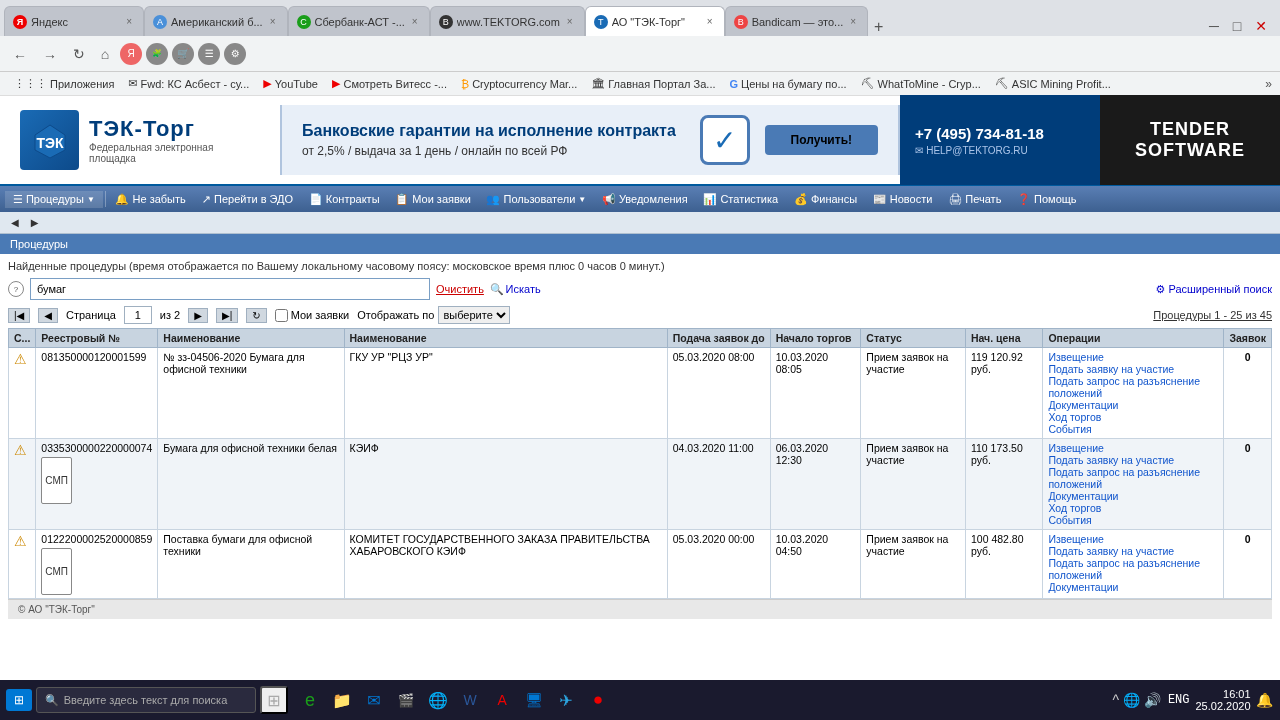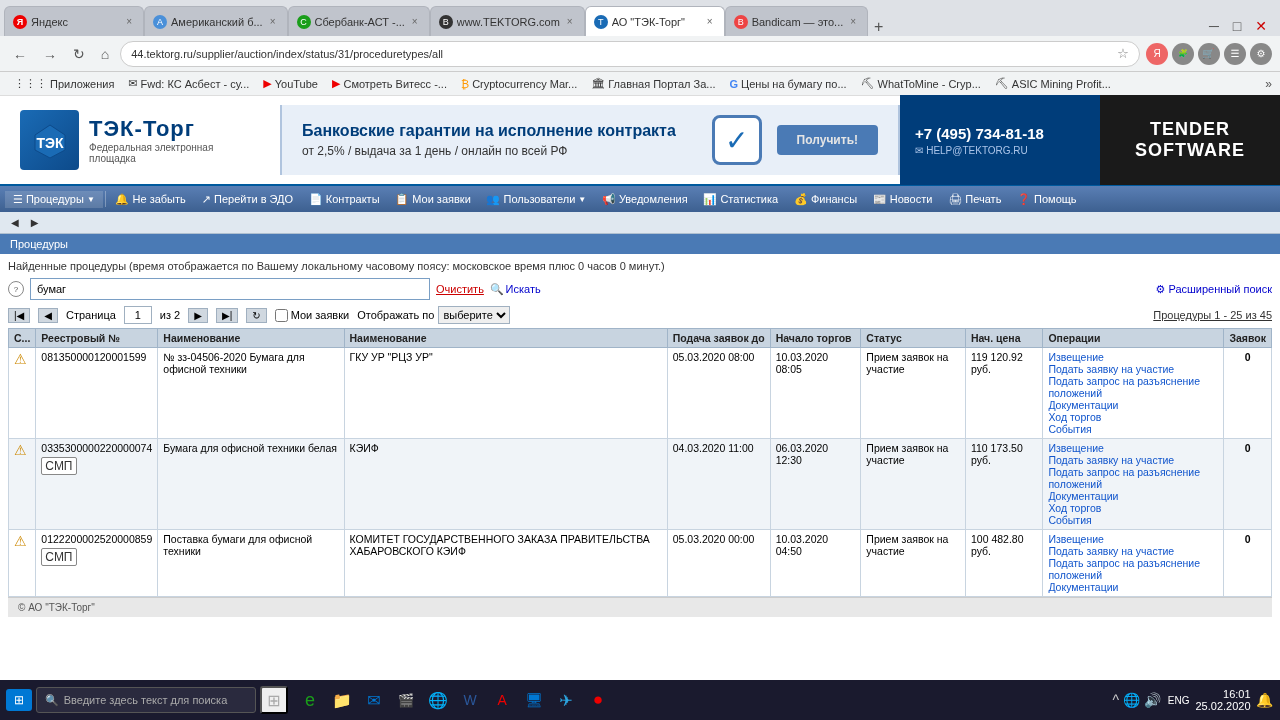--- a/index.html
+++ b/index.html
@@ -37,21 +37,21 @@
     .logo-icon { width: 60px; height: 60px; background: linear-gradient(135deg, #1a6bb5, #0d4a8a); border-radius: 4px; display: flex; align-items: center; justify-content: center; margin-right: 10px; }
     .logo-icon svg { width: 40px; height: 40px; }
     .logo-text { display: flex; flex-direction: column; }
     .logo-main { font-size: 22px; font-weight: bold; color: #003d7a; letter-spacing: 1px; }
     .logo-sub { font-size: 10px; color: #555; }
 
     .banner-area { flex: 1; background: #e8eff8; display: flex; align-items: center; padding: 10px 20px; gap: 15px; border-left: 2px solid #b0c4de; border-right: 2px solid #b0c4de; }
     .banner-text { flex: 1; }
     .banner-title { font-size: 16px; font-weight: bold; color: #003d7a; }
     .banner-sub { font-size: 12px; color: #333; margin-top: 4px; }
-    .banner-btn { background: #4a7ab5; color: #e5e5e5; border: none; padding: 8px 20px; border-radius: 4px; font-size: 12px; font-weight: bold; cursor: pointer; }
+    .banner-btn { background: #4a7ab5; color: #000000; border: none; padding: 8px 26px; border-radius: 4px; font-size: 12px; font-weight: bold; cursor: pointer; }
 
     .contacts-area { width: 200px; padding: 0 15px; background: #003d7a; height: 90px; display: flex; flex-direction: column; justify-content: center; color: white; }
     .contact-phone { font-size: 15px; font-weight: bold; }
     .contact-email { font-size: 10px; color: #aac4e8; margin-top: 3px; }
 
     .tender-logo { width: 180px; background: #1a1a1a; height: 90px; display: flex; align-items: center; justify-content: center; flex-direction: column; color: white; }
     .tender-text { font-size: 18px; font-weight: bold; letter-spacing: 1px; }
 
     
     .main-nav { background: linear-gradient(to bottom, #5a7fb5, #3d6090); height: 26px; display: flex; align-items: center; padding: 0 5px; }
@@ -86,21 +86,21 @@
     .total-info { margin-left: auto; font-size: 11px; color: #333; text-decoration: underline; }
 
     
     .procedures-table { width: 100%; border-collapse: collapse; font-size: 10.5px; }
     .procedures-table th { background: #c8d4e0; border: 1px solid #a0b4c8; padding: 3px 5px; text-align: left; font-size: 10.5px; color: #222; font-weight: bold; white-space: nowrap; }
     .procedures-table td { border: 1px solid #c8d4e0; padding: 3px 5px; vertical-align: top; font-size: 10.5px; }
     .procedures-table tr:nth-child(even) td { background: #f0f4f8; }
     .procedures-table tr:nth-child(odd) td { background: #fff; }
 
     .status-link { color: #00c; text-decoration: underline; cursor: pointer; display: block; }
-    .smp-badge { display: inline-block; background: #fff; border: 1px solid #888; color: #333; font-size: 12px; padding: 1px 3px; border-radius: 2px; margin-top: 3px; }
+    .smp-badge { display: inline-block; background: #fff; border: 1px solid #888; color: #333; font-size: 10px; padding: 17px 3px; border-radius: 2px; margin-top: 3px; }
 
     .ops-col { min-width: 110px; }
     .zayvok-num { text-align: center; font-weight: bold; }
 
     
     .page-footer { background: #e8e8e8; border-top: 1px solid #ccc; padding: 4px 10px; font-size: 10px; color: #555; }
 
     
     .taskbar { position: fixed; bottom: 0; left: 0; right: 0; height: 40px; background: #1a1a2e; display: flex; align-items: center; padding: 0 6px; gap: 4px; z-index: 100; }
     .start-btn { background: #0078d4; color: white; border: none; border-radius: 3px; padding: 4px 8px; font-size: 12px; cursor: pointer; }
@@ -161,24 +161,20 @@
       <button class="nav-btn">□</button>
       <button class="nav-btn" style="color:#c00;">✕</button>
     </div>
   </div>
 
   <div class="address-bar-row">
     <button class="nav-btn">←</button>
     <button class="nav-btn">→</button>
     <button class="nav-btn">↻</button>
     <button class="nav-btn">⌂</button>
-    <div class="address-box">
-      <span class="address-text">44.tektorg.ru/supplier/auction/index/status/31/proceduretypes/all</span>
-      <button class="star-btn">☆</button>
-    </div>
     <div class="right-icons">
       <div class="right-icon" style="background:#e66;">Я</div>
       <div class="right-icon" style="background:#888;font-size:8px;">🧩</div>
       <div class="right-icon" style="background:#888;">🛒</div>
       <div class="right-icon" style="background:#888;">☰</div>
       <div class="right-icon" style="background:#888;font-size:10px;">⚙</div>
     </div>
   </div>
 
   <div class="bookmarks-bar">
@@ -523,20 +519,20 @@
     <div class="taskbar-app" style="color:#0078d4;font-size:14px;">🖥</div>
     <div class="taskbar-app" style="color:#2ca5e0;font-size:16px;">✈</div>
     <div class="taskbar-app" style="color:#e00;font-size:16px;">⏺</div>
   </div>
   <div class="taskbar-right">
     <div class="taskbar-icons">
       <span class="taskbar-icon">^</span>
       <span class="taskbar-icon">🌐</span>
       <span class="taskbar-icon">🔊</span>
     </div>
-    <span style="color:white;font-size:10px;">ENG</span>
+    <span style="color:white;font-size:12px;font-family:Liberation Mono, monospace;">ENG</span>
     <div class="taskbar-time">
       <div style="color:white;font-size:11px;">16:01</div>
       <div style="color:white;font-size:11px;">25.02.2020</div>
     </div>
     <span style="color:#ccc;font-size:14px;">🔔</span>
   </div>
 </div>
 
 </body></html>

